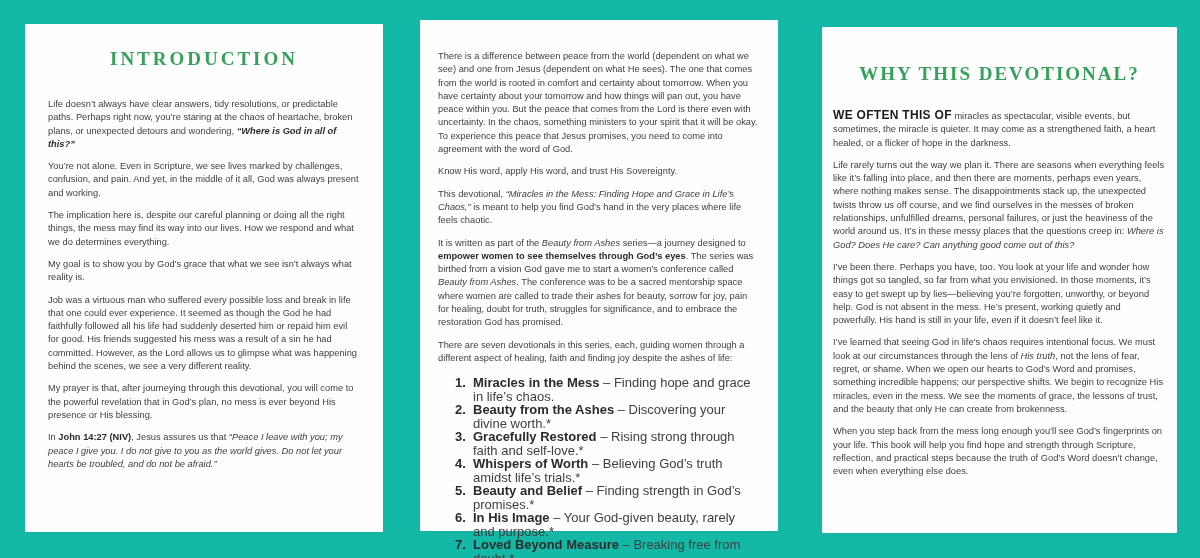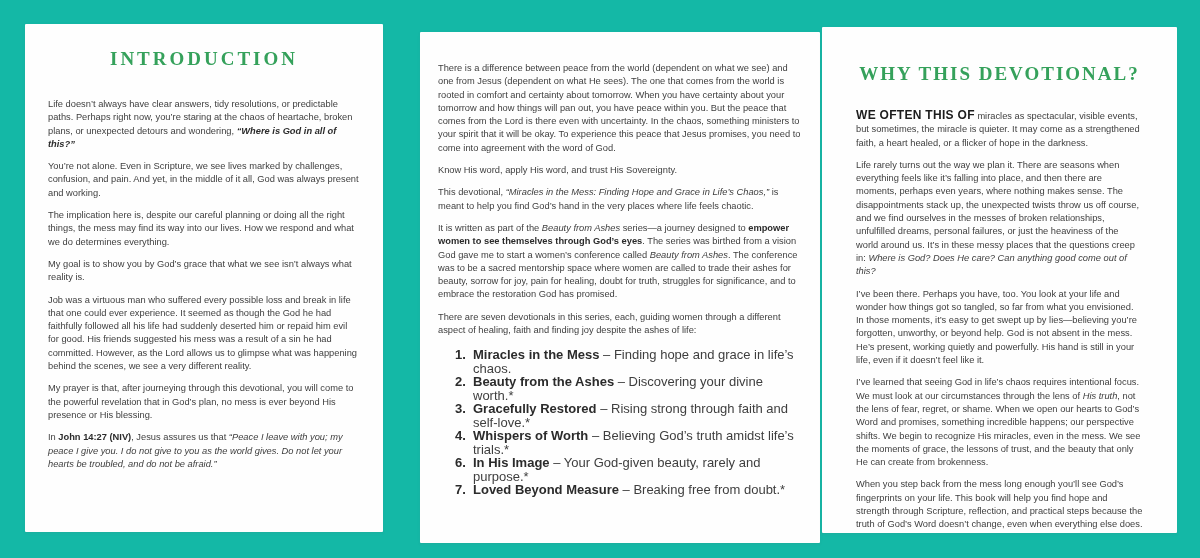--- a/index.html
+++ b/index.html
@@ -15,22 +15,22 @@
     overflow:hidden;
   }
   .page{
     position:absolute;
     background:#fefefe;
     box-sizing:border-box;
     box-shadow:0 1px 3px rgba(120,90,90,0.10);
     border-radius:1px;
   }
   .p1{left:25px;top:24px;width:358px;height:508px;padding:24px 23px;}
-  .p2{left:420px;top:32px;width:400px;height:511px;padding:30px 18px;}
-  .p3{left:822px;top:27px;width:355px;height:506px;padding:36px 34px;}
+  .p2{left:420px;top:20px;width:358px;height:511px;padding:30px 18px;}
+  .p3{left:822px;top:27px;width:355px;height:506px;padding:36px 11px;}
   .ptitle{
     margin:0 0 28px 0;
     font-family:"Liberation Serif", serif;
     font-weight:700;
     font-size:19px;
     letter-spacing:3px;
     text-align:center;
     color:#35a15b;
   }
   .p3 .ptitle{margin-bottom:24px;letter-spacing:2px;}
@@ -92,20 +92,21 @@
         <p class="para"><span>Know His word, apply His word, and trust His Sovereignty.</span></p>
         <p class="para"><span>This devotional, </span><span class="rs-i">“Miracles in the Mess: Finding Hope and Grace in Life’s Chaos,”</span><span> is meant to help you find God’s hand in the very places where life feels chaotic.</span></p>
         <p class="para"><span>It is written as part of the </span><span class="rs-i">Beauty from Ashes</span><span> series—a journey designed to </span><span class="rs-b">empower women to see themselves through God’s eyes</span><span>. The series was birthed from a vision God gave me to start a women’s conference called </span><span class="rs-i">Beauty from Ashes</span><span>. The conference was to be a sacred mentorship space where women are called to trade their ashes for beauty, sorrow for joy, pain for healing, doubt for truth, struggles for significance, and to embrace the restoration God has promised.</span></p>
         <p class="para"><span>There are seven devotionals in this series, each, guiding women through a different aspect of healing, faith and finding joy despite the ashes of life:</span></p>
       </div>
     <ol class="devlist">
         <li><span class="num">1.</span><span class="rs-b">Miracles in the Mess</span><span> – Finding hope and grace in life’s chaos.</span></li>
         <li><span class="num">2.</span><span class="rs-b">Beauty from the Ashes</span><span> – Discovering your divine worth.*</span></li>
         <li><span class="num">3.</span><span class="rs-b">Gracefully Restored</span><span> – Rising strong through faith and self-love.*</span></li>
         <li><span class="num">4.</span><span class="rs-b">Whispers of Worth</span><span> – Believing God’s truth amidst life’s trials.*</span></li>
+        <li><span class="num">5.</span><span class="rs-b">Beauty and Belief</span><span> – Finding strength in God’s promises.*</span></li>
         <li><span class="num">6.</span><span class="rs-b">In His Image</span><span> – Your God-given beauty, rarely and purpose.*</span></li>
         <li><span class="num">7.</span><span class="rs-b">Loved Beyond Measure</span><span> – Breaking free from doubt.*</span></li>
       </ol>
   </section>
 
   <section class="page p3">
     <h1 class="ptitle">WHY THIS DEVOTIONAL?</h1>
     <div class="pbody">
         <p class="para"><span class="rs-lead">WE OFTEN THIS OF</span><span> miracles as spectacular, visible events, but sometimes, the miracle is quieter. It may come as a strengthened faith, a heart healed, or a flicker of hope in the darkness.</span></p>
         <p class="para"><span>Life rarely turns out the way we plan it. There are seasons when everything feels like it’s falling into place, and then there are moments, perhaps even years, where nothing makes sense. The disappointments stack up, the unexpected twists throw us off course, and we find ourselves in the messes of broken relationships, unfulfilled dreams, personal failures, or just the heaviness of the world around us. It’s in these messy places that the questions creep in: </span><span class="rs-i">Where is God? Does He care? Can anything good come out of this?</span></p>

